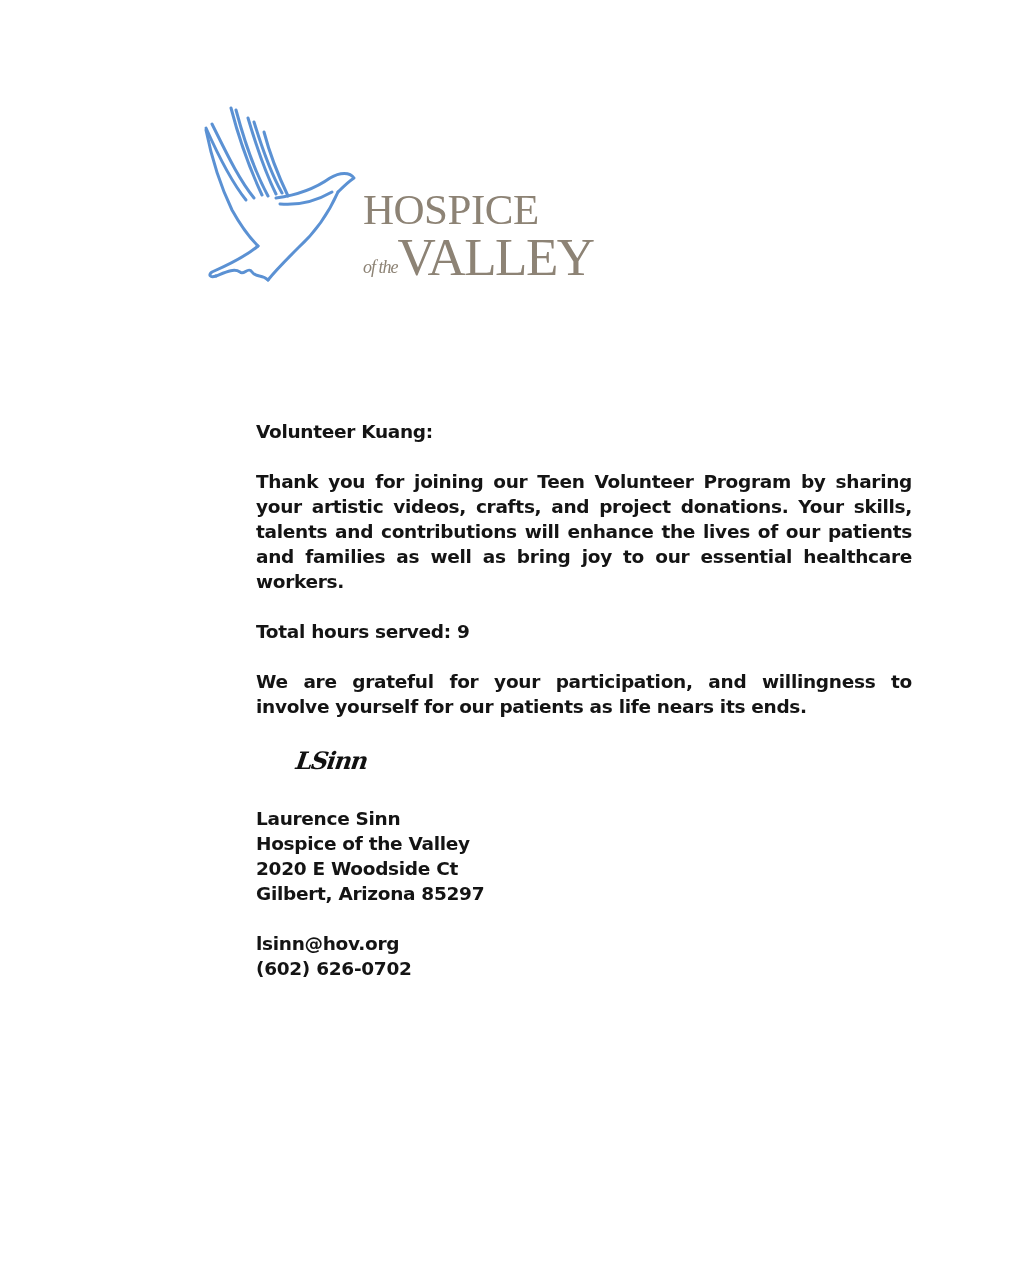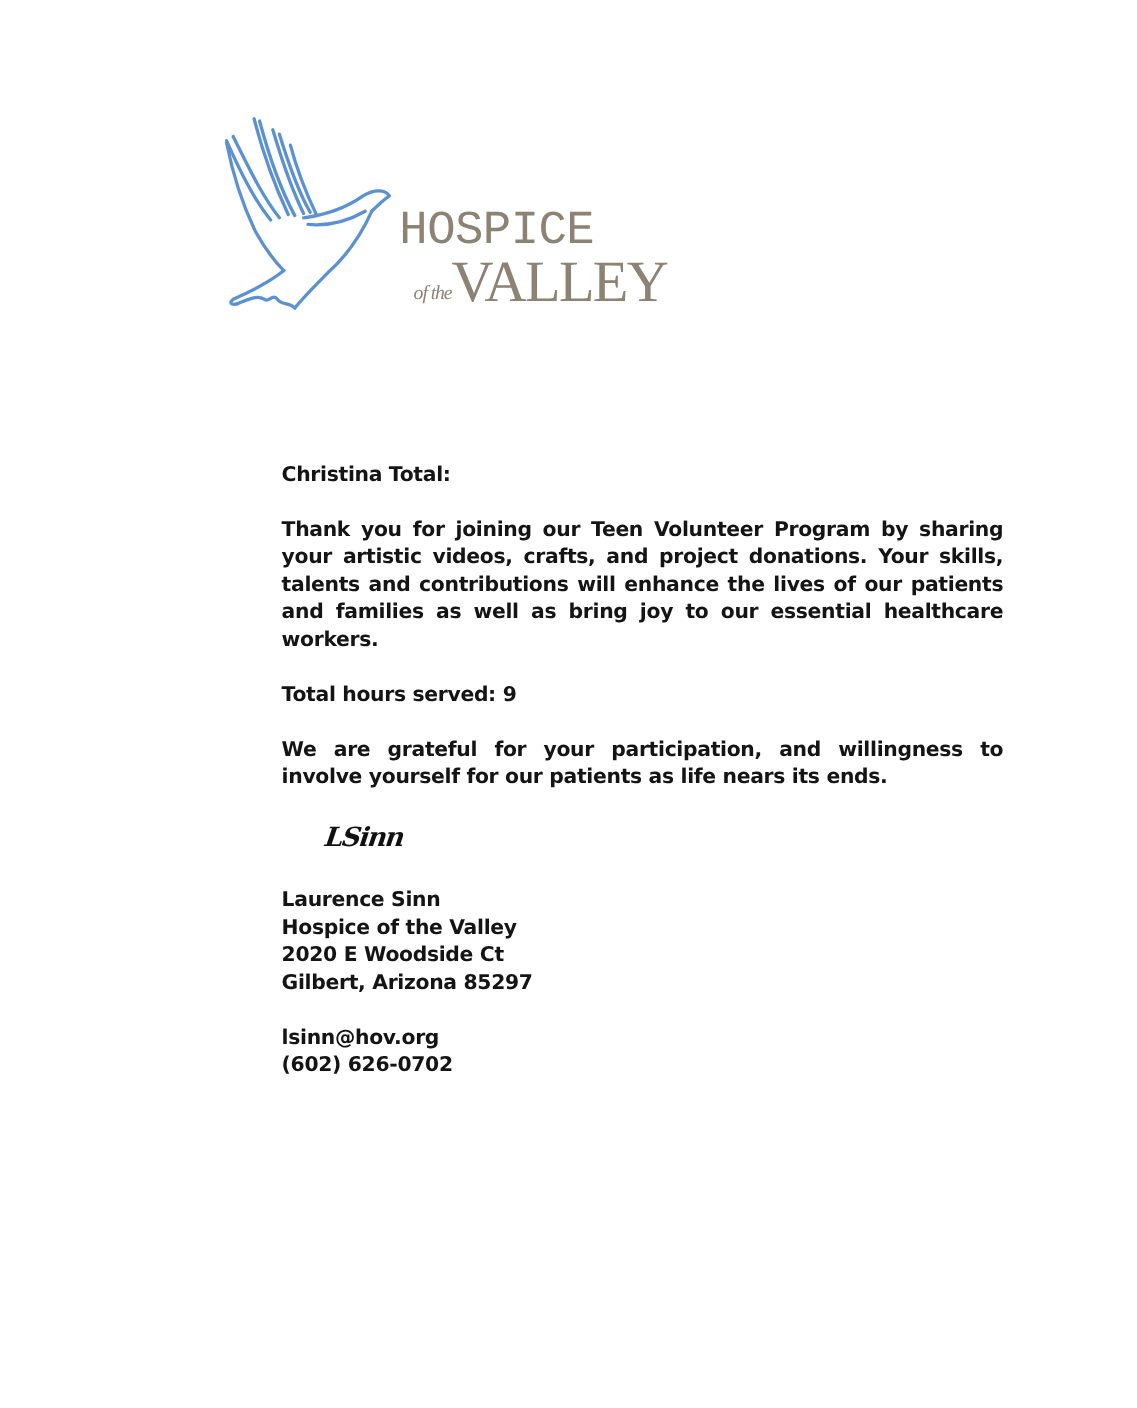--- a/index.html
+++ b/index.html
@@ -34,34 +34,33 @@
       left: 165px;
       top: 88px;
       font-family: "DejaVu Serif", "Liberation Serif", serif;
       color: #8d8375;
       line-height: 1;
     }
     .logo .wm-hospice {
       display: block;
       font-size: 43px;
       letter-spacing: -0.5px;
-      font-family: Liberation Mono, monospace;
+      font-family: Liberation Serif, serif;
     }
     .logo .wm-line2 {
       display: block;
       margin-top: 0px;
       white-space: nowrap;
     }
     .logo .wm-ofthe {
       font-family: "Liberation Serif", "DejaVu Serif", serif;
       font-style: italic;
       font-size: 18px;
       letter-spacing: -1px;
       vertical-align: 2px;
-      margin-left: 13px;
     }
     .logo .wm-valley {
       font-family: "Liberation Serif", "DejaVu Serif", serif;
       font-size: 53px;
       letter-spacing: -1.5px;
     }
 
     .letter {
       position: absolute;
       left: 256px;
@@ -129,21 +128,21 @@
   </svg>
   <div class="wordmark">
     <span class="wm-hospice">HOSPICE</span>
     <span class="wm-line2">
       <span class="wm-ofthe">of the</span><span class="wm-valley">VALLEY</span>
     </span>
   </div>
 </div>
 
 <div class="letter">
-  <p class="salutation">Christina Total:</p>
+  <p class="salutation">Volunteer Kuang:</p>
   <p class="body-para">Thank you for joining our Teen Volunteer Program by sharing your artistic videos, crafts, and project donations. Your skills, talents and contributions will enhance the lives of our patients and families as well as bring joy to our essential healthcare workers.</p>
   <p class="hours">Total hours served: 9</p>
   <p class="closing-para">We are grateful for your participation, and willingness to involve yourself for our patients as life nears its ends.</p>
   <p class="signature">LSinn</p>
   <p class="sig-block">
     <span>Laurence Sinn</span>
     <span>Hospice of the Valley</span>
     <span>2020 E Woodside Ct</span>
     <span>Gilbert, Arizona 85297</span>
   </p>

